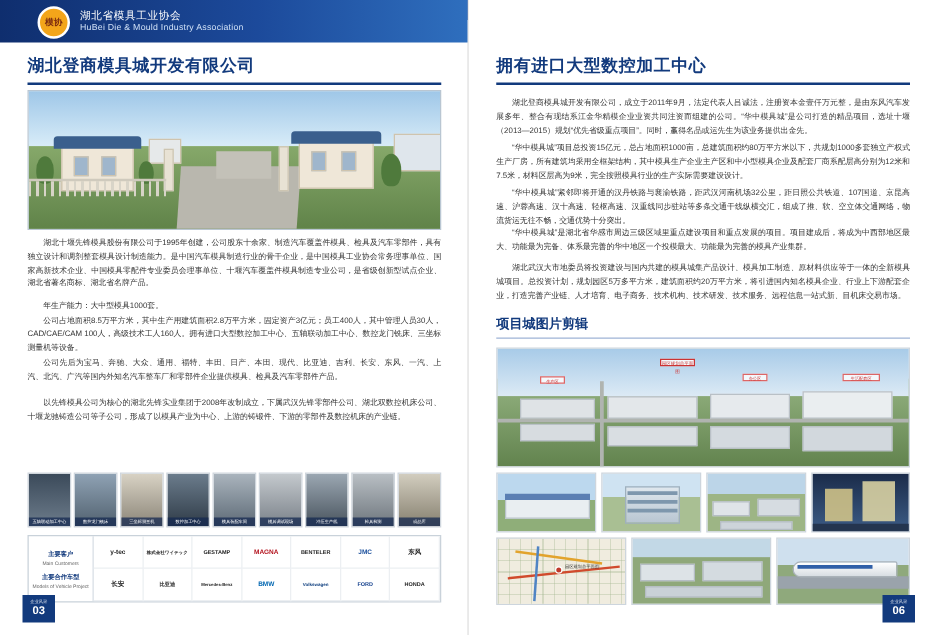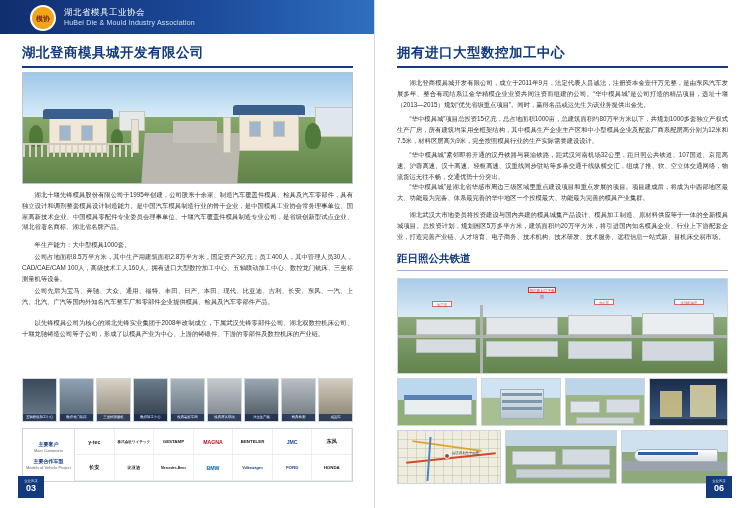--- a/index.html
+++ b/index.html
@@ -315,21 +315,21 @@
     <div class="body-text" style="top:150px;height:30px;">
       <p>“华中模具城”紧邻即将开通的汉丹铁路与襄渝铁路，距武汉河南机场32公里，距日照公共铁道、107国道、京昆高速、沪蓉高速、汉十高速、轻枢高速、汉重线同步驻站等多条交通干线纵横交汇，组成了推、软、空立体交通网络，物流货运无往不畅，交通优势十分突出。</p>
     </div>
     <div class="body-text" style="top:182px;height:26px;">
       <p>“华中模具城”是湖北省华感市周边三级区域里重点建设项目和重点发展的项目。项目建成后，将成为中西部地区最大、功能最为完备、体系最完善的华中地区一个投模最大、功能最为完善的模具产业集群。</p>
     </div>
     <div class="body-text" style="top:210px;height:36px;">
       <p>湖北武汉大市地委员将投资建设与国内共建的模具城集产品设计、模具加工制造、原材料供应等于一体的全新模具城项目。总投资计划，规划园区5万多平方米，建筑面积约20万平方米，将引进国内知名模具企业、行业上下游配套企业，打造完善产业链、人才培育、电子商务、技术机构、技术研发、技术服务、远程信息一站式新、目机床交易市场。</p>
     </div>
 
-    <div class="sub-title" style="top:252px;">距日照公共铁道</div>
+    <div class="sub-title" style="top:252px;">项目城图片剪辑</div>
     <div class="sub-rule" style="top:270px;"></div>
 
     <div class="r-photo r-aerial" style="left:22px;top:278px;width:331px;height:96px;">
       <div class="sky"></div>
       <div class="ground"></div>
       <div class="blk" style="left:18px;top:40px;width:60px;height:16px;background:#dfe3e6;border:1px solid #b9c0c6;"></div>
       <div class="blk" style="left:18px;top:60px;width:60px;height:14px;background:#d7dce0;border:1px solid #b9c0c6;"></div>
       <div class="blk" style="left:88px;top:38px;width:72px;height:18px;background:#e3e7ea;border:1px solid #b9c0c6;"></div>
       <div class="blk" style="left:88px;top:62px;width:72px;height:16px;background:#d9dee2;border:1px solid #b9c0c6;"></div>
       <div class="blk" style="left:170px;top:36px;width:64px;height:20px;background:#e6eaed;border:1px solid #b9c0c6;"></div>

